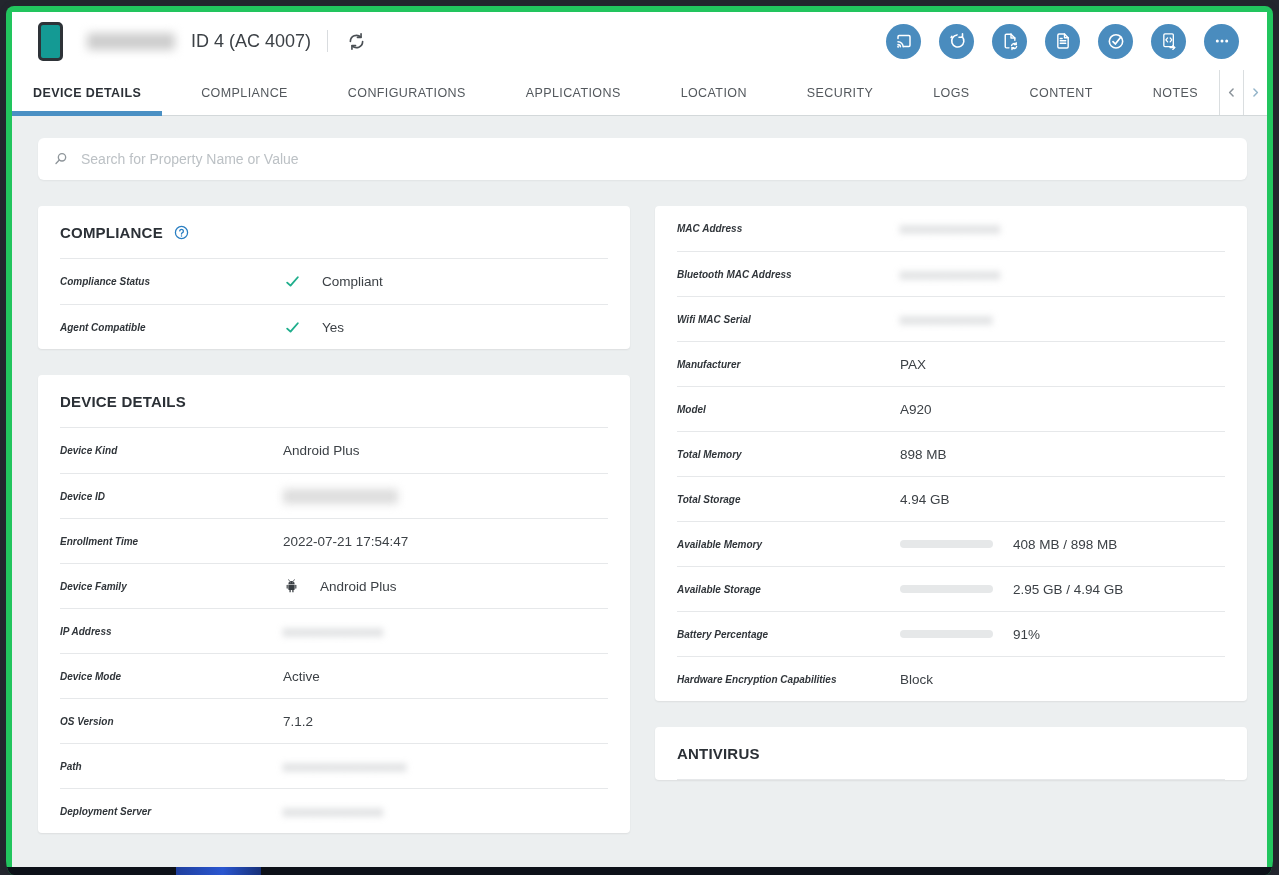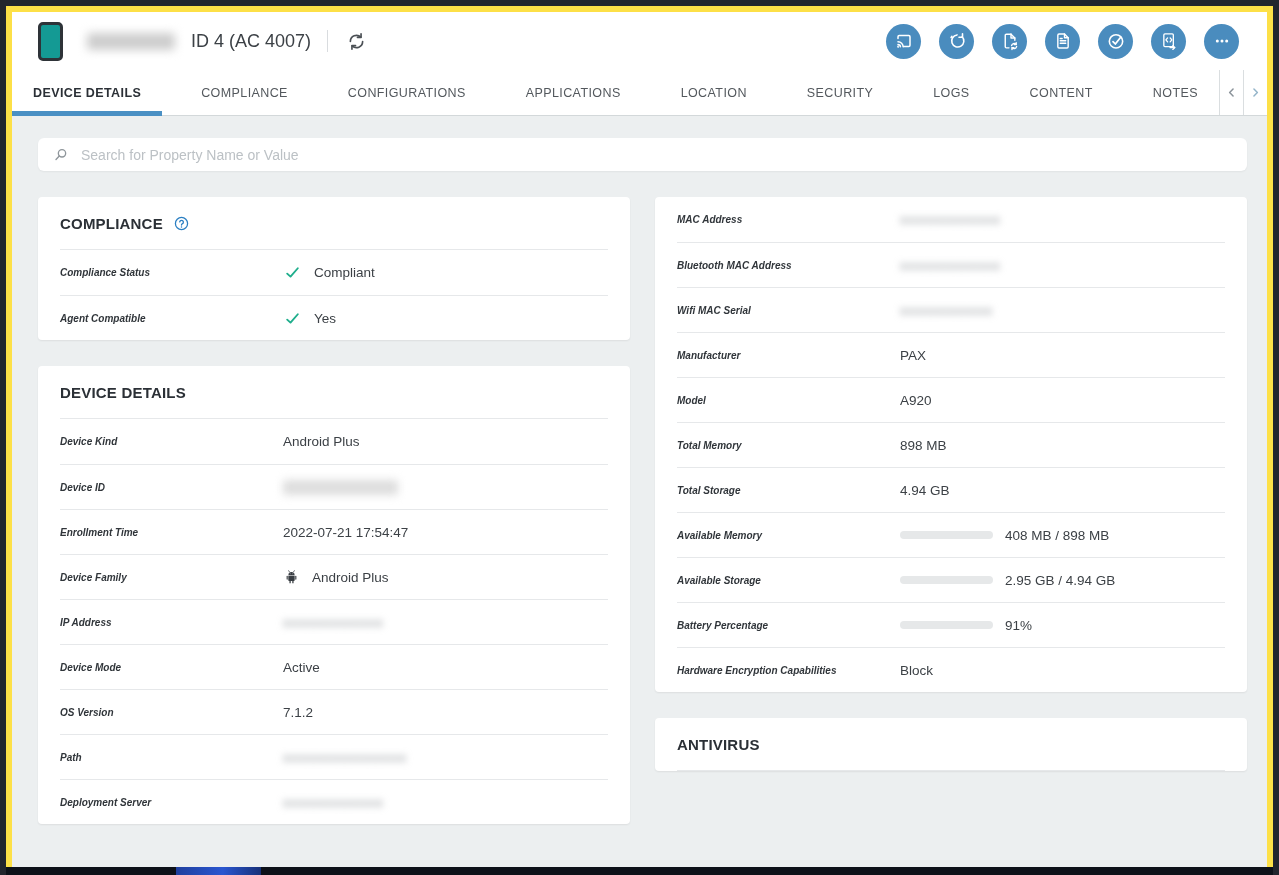--- a/index.html
+++ b/index.html
@@ -8,23 +8,23 @@
     font-family:"Liberation Sans", sans-serif;
     background:#23262e;
     position:relative;
     color:#33383d;
   }
   
   .frame {
     position:absolute; inset:0;
     border:6px solid #22252d;
     border-bottom:none;
-    background:#fde047;
+    background:#22c55e;
     overflow:hidden;
-    border-radius:2px;
+    border-radius:14px;
   }
   .bottom-bar {
     position:absolute; left:0; right:0; bottom:0; height:8px;
     background:#0d1119;
   }
   .bottom-bar .blue-seg {
     position:absolute; left:170px; width:85px; top:0; bottom:0;
     background:linear-gradient(90deg,#1f3f9e,#2a56d0 55%,#173078);
   }
   .app { position:absolute; left:6px; right:6px; top:6px; bottom:8px; display:flex; flex-direction:column; background:#eceff0; }
@@ -77,21 +77,21 @@
     width:24px; border-left:1px solid #dadee0; display:flex;
     align-items:center; justify-content:center; background:#fff; cursor:pointer; border-top:none; border-bottom:none; border-right:none;
   }
   .tab-nav svg { width:15px; height:15px; }
   .tab-nav.prev { color:#8a9299; }
   .tab-nav.next { color:#93b4c9; }
 
   
   .content { flex:1; overflow:hidden; padding:22px 20px 0 26px; }
   .searchbar {
-    height:33px; background:#ffffff; border-radius:6px; display:flex;
+    height:42px; background:#ffffff; border-radius:6px; display:flex;
     align-items:center; padding:0 14px 0 15px; box-shadow:0 1px 2px rgba(0,0,0,.05);
   }
   .searchbar .s-icon { color:#8f969b; display:flex; margin-right:12px; }
   .searchbar .s-icon svg { width:16px; height:16px; }
   .searchbar input {
     border:none; outline:none; flex:1; font-size:14px; font-family:inherit;
     color:#3c4146; background:transparent;
   }
   .searchbar input::placeholder { color:#bcc1c5; }
 
@@ -111,21 +111,21 @@
   }
   .help-btn {
     border:none; background:transparent; color:#2b7fc2; cursor:pointer;
     display:flex; align-items:center; padding:0;
   }
   .help-btn svg { width:17px; height:17px; }
 
   .row { height:45px; display:flex; align-items:center; }
   .row + .row { border-top:1px solid #e6e8ea; }
   .row-label { flex:0 0 223px; font-size:10px; font-weight:700; color:#30353a;font-style:italic; }
-  .row-value { flex:1; display:flex; align-items:center; font-size:13.5px; color:#3c4146; gap:12px; }
+  .row-value { flex:1; display:flex; align-items:center; font-size:13.5px; color:#3c4146; gap:20px; }
 
   .redacted-text { filter:blur(3.5px); color:#8f9499; letter-spacing:1px; user-select:none; }
   .redacted-block { width:115px; height:15px; background:#dddddd; border-radius:2px; filter:blur(4px); }
 
   .check-ic { color:var(--green); display:flex; }
   .check-ic svg { width:19px; height:15px; }
 
   .fam-ic { color:#383d42; display:flex; }
   .fam-ic svg { width:17px; height:19px; }
 

